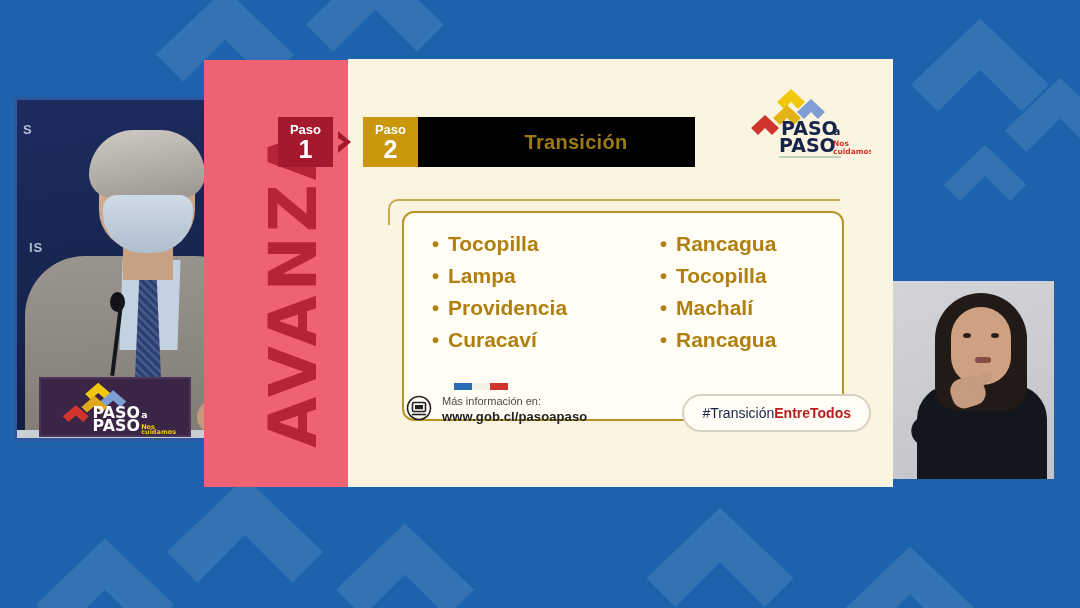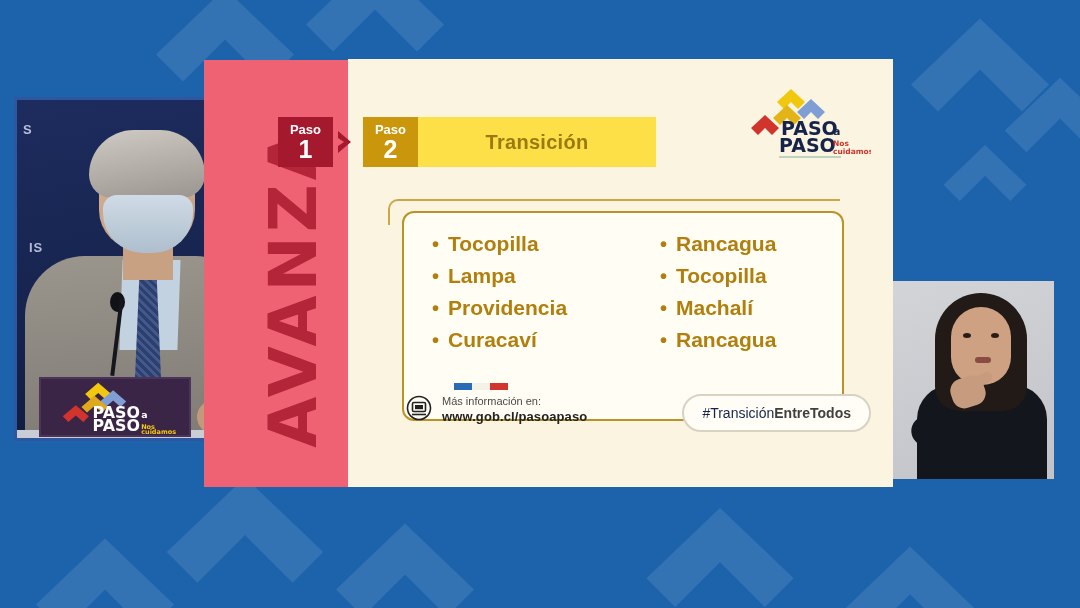--- a/index.html
+++ b/index.html
@@ -105,22 +105,22 @@
   #paso1-badge .lbl{font-size:13px;font-weight:bold;margin-bottom:1px;}
   #paso1-badge .num{font-size:25px;font-weight:bold;}
   #arrow-icon{width:24px;display:flex;align-items:center;justify-content:center;}
   #paso2-badge{
     width:55px;background:#c9960c;color:#fff;display:flex;flex-direction:column;
     align-items:center;justify-content:center;line-height:1;margin-left:6px;
   }
   #paso2-badge .lbl{font-size:13px;font-weight:bold;margin-bottom:1px;}
   #paso2-badge .num{font-size:25px;font-weight:bold;}
   #transicion-bar{
-    width:238px;background:#fde047;display:flex;align-items:center;justify-content:center;
-    color:#9a7a11;font-size:20px;font-weight:bold;letter-spacing:.3px;
+    width:238px;background:#000000;display:flex;align-items:center;justify-content:center;
+    color:#9a7a11;font-size:20px;font-weight:bold;letter-spacing:.3px;padding-left:39px;
   }
   
   #pasoapaso-logo{position:absolute;right:22px;top:28px;width:122px;height:72px;}
   
   #communes-outer{
     position:absolute;left:40px;top:140px;width:450px;height:24px;
     border:2px solid #c7a94a;border-right:none;border-bottom:none;border-radius:10px 0 0 0;
   }
   #communes-box{
     position:absolute;left:54px;top:152px;width:442px;height:210px;
@@ -139,21 +139,21 @@
   #flag-bar{position:absolute;left:106px;top:-4px;width:54px;height:7px;display:flex;}
   #flag-bar i{flex:1;display:block;}
   #more-info .mi-text{line-height:1.25;}
   #more-info .mi-label{font-size:11px;color:#4a4a4a;}
   #more-info .mi-url{font-size:13px;font-weight:bold;color:#222;letter-spacing:.1px;}
   #hashtag-pill{
     position:absolute;right:22px;top:7px;
     padding:9px 18px;border:2px solid #d7d2c2;border-radius:22px;background:#fffdf6;
     font-size:14px;color:#16244a;white-space:nowrap;
   }
-  #hashtag-pill b{color:#404040;}
+  #hashtag-pill b{color:#b91c1c;}
 </style>
 </head>
 <body>
 
 <div id="bg">
   <div class="chev" style="left:150px;top:-20px;">
     <svg width="150" height="110" viewBox="0 0 100 70">
         <path d="M50 4 L96 48 L78 66 L50 38 L22 66 L4 48 Z" fill="#ffffff"></path>
       </svg>
   </div>

